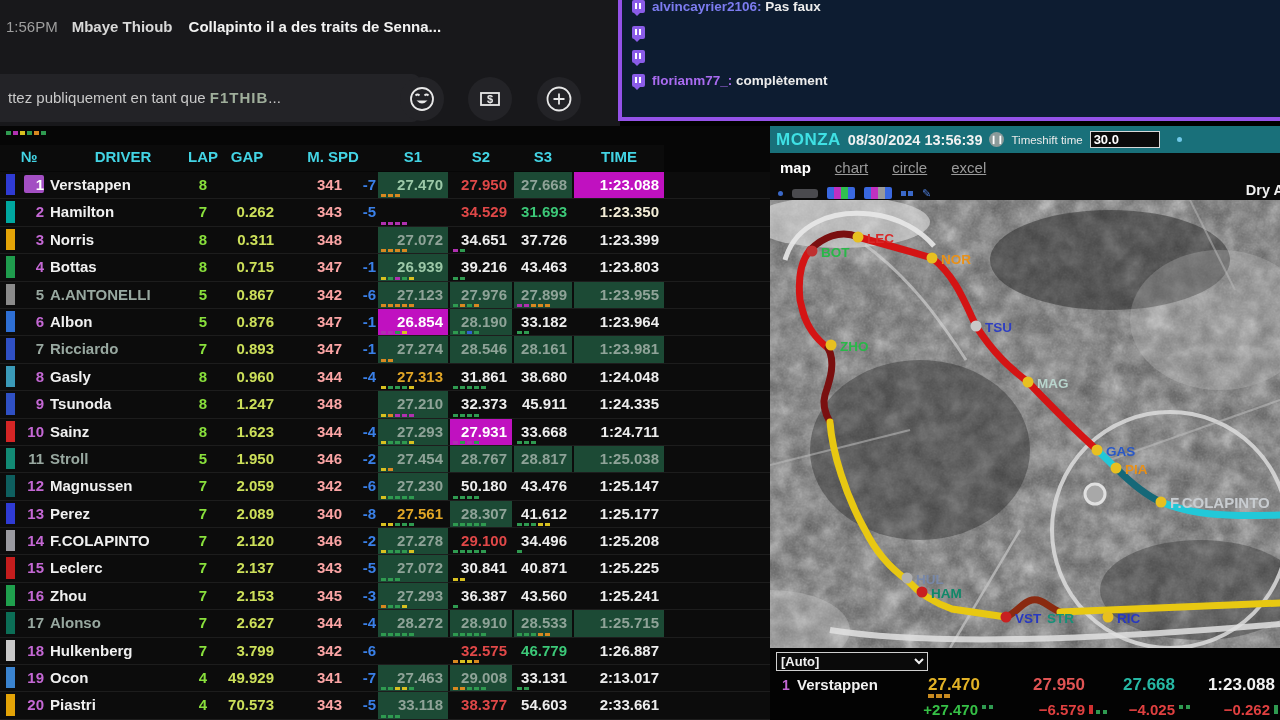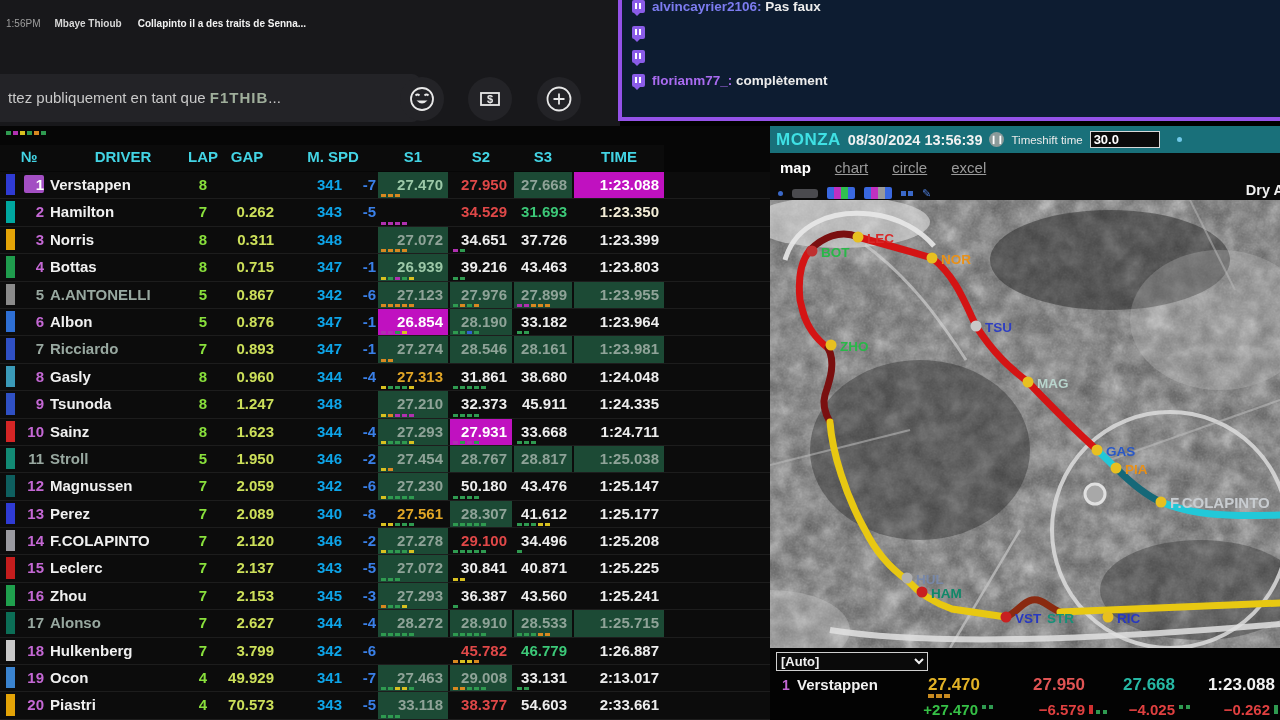--- a/index.html
+++ b/index.html
@@ -1,20 +1,20 @@
 <!DOCTYPE html>
 <html><head>
 <meta charset="utf-8">
 <style>
   html,body{margin:0;padding:0;background:#000;width:1280px;height:720px;overflow:hidden;
     font-family:"Liberation Sans",sans-serif;-webkit-font-smoothing:antialiased;}
   .abs{position:absolute;}
   
   #chat-left{left:0;top:0;width:620px;height:126px;background:#18181b;}
-  #chat-left .msgline{position:absolute;left:6px;top:18px;font-size:10px;white-space:nowrap;}
+  #chat-left .msgline{position:absolute;left:6px;top:18px;font-size:15px;white-space:nowrap;}
   #chat-left .t{color:#9e9e9e;margin-right:14px;}
   #chat-left .n{color:#d8d8d8;font-weight:700;margin-right:16px;}
   #chat-left .m{color:#f2f2f2;font-weight:700;}
   #chat-input{position:absolute;left:-22px;top:74px;width:412px;height:48px;background:#232327;
     border-radius:8px;color:#c9c9c9;font-size:15px;line-height:48px;padding-left:30px;white-space:nowrap;overflow:hidden;}
   #chat-input .uname{color:#9fae9b;font-weight:700;letter-spacing:1px;}
   .cbtn{position:absolute;top:77px;width:44px;height:44px;border-radius:50%;background:#232327;
     display:flex;align-items:center;justify-content:center;color:#e8e8e8;}
   .cbtn svg{display:block;}
   
@@ -36,21 +36,21 @@
   .thead{position:absolute;left:0;top:19px;width:664px;height:26px;background:#0b0b0b;color:#43d4e4;font-weight:700;font-size:15px;}
   .thead span{position:absolute;top:3px;text-align:center;}
   .trows{position:absolute;left:0;top:46px;width:770px;}
   .trow{position:relative;height:27.4px;background:#0c0c0c;border-bottom:1px solid #1d1d1d;box-sizing:border-box;font-size:15px;font-weight:700;}
   .trow .bar{position:absolute;left:6px;top:2px;bottom:3px;width:9px;}
   .trow .pos{position:absolute;left:16px;width:28px;top:4px;text-align:right;color:#c468d4;}
   .trow .pos.pos-hl{background:#a34fc3;color:#fff;border-radius:2px;left:24px;width:20px;top:3px;padding:1px 0 0;}
   .trow .drv{position:absolute;left:50px;top:4px;color:#f0f0f0;}
   .trow .lap{position:absolute;left:190px;width:26px;top:4px;text-align:center;color:#89e03c;}
   .trow .gap{position:absolute;left:220px;width:54px;top:4px;text-align:right;color:#cde05a;}
-  .trow .spd{position:absolute;left:296px;width:46px;top:4px;text-align:right;color:#0ea5e9;}
+  .trow .spd{position:absolute;left:296px;width:46px;top:4px;text-align:right;color:#fca5a5;}
   .trow .dlt{position:absolute;left:344px;width:32px;top:4px;text-align:right;color:#3a80e8;}
   .cell{position:absolute;top:0;height:100%;box-sizing:border-box;}
   .cell .val{position:absolute;right:5px;top:4px;}
   .cell .mini{position:absolute;left:3px;bottom:1px;display:flex;gap:2px;}
   .cell .mini i{width:5px;height:3px;display:block;}
   .cs1{left:378px;width:70px;} .cs2{left:450px;width:62px;} .cs3{left:514px;width:58px;} .ctm{left:574px;width:90px;}
   .bg-grn{background:#1c4a35;}
   .bg-mag{background:#c011c0;}
   .c-wht{color:#ededed;} .c-red{color:#e04848;} .c-org{color:#e2a626;} .c-grn{color:#3cc878;}
   .c-dim{color:#8fa398;} .c-gr2{color:#9cc8a8;} .c-crm{color:#f2ecd6;} .c-mag{color:#fff;}
@@ -799,21 +799,21 @@
       <span class="drv">Hulkenberg</span>
       <span class="lap">7</span>
       <span class="gap">3.799</span>
       <span class="spd">342</span>
       <span class="dlt">-6</span>
       <span class="cell cs1">
           <span class="val"></span>
           <span class="mini"></span>
         </span>
       <span class="cell cs2">
-          <span class="val c-red">45.782</span>
+          <span class="val c-red">32.575</span>
           <span class="mini">
             <i style="background: rgb(216, 136, 32);"></i>
             <i style="background: rgb(216, 192, 32);"></i>
             <i style="background: rgb(216, 192, 32);"></i>
             <i style="background: rgb(216, 136, 32);"></i>
           </span>
         </span>
       <span class="cell cs3">
           <span class="val c-grn">46.779</span>
           <span class="mini"></span>

